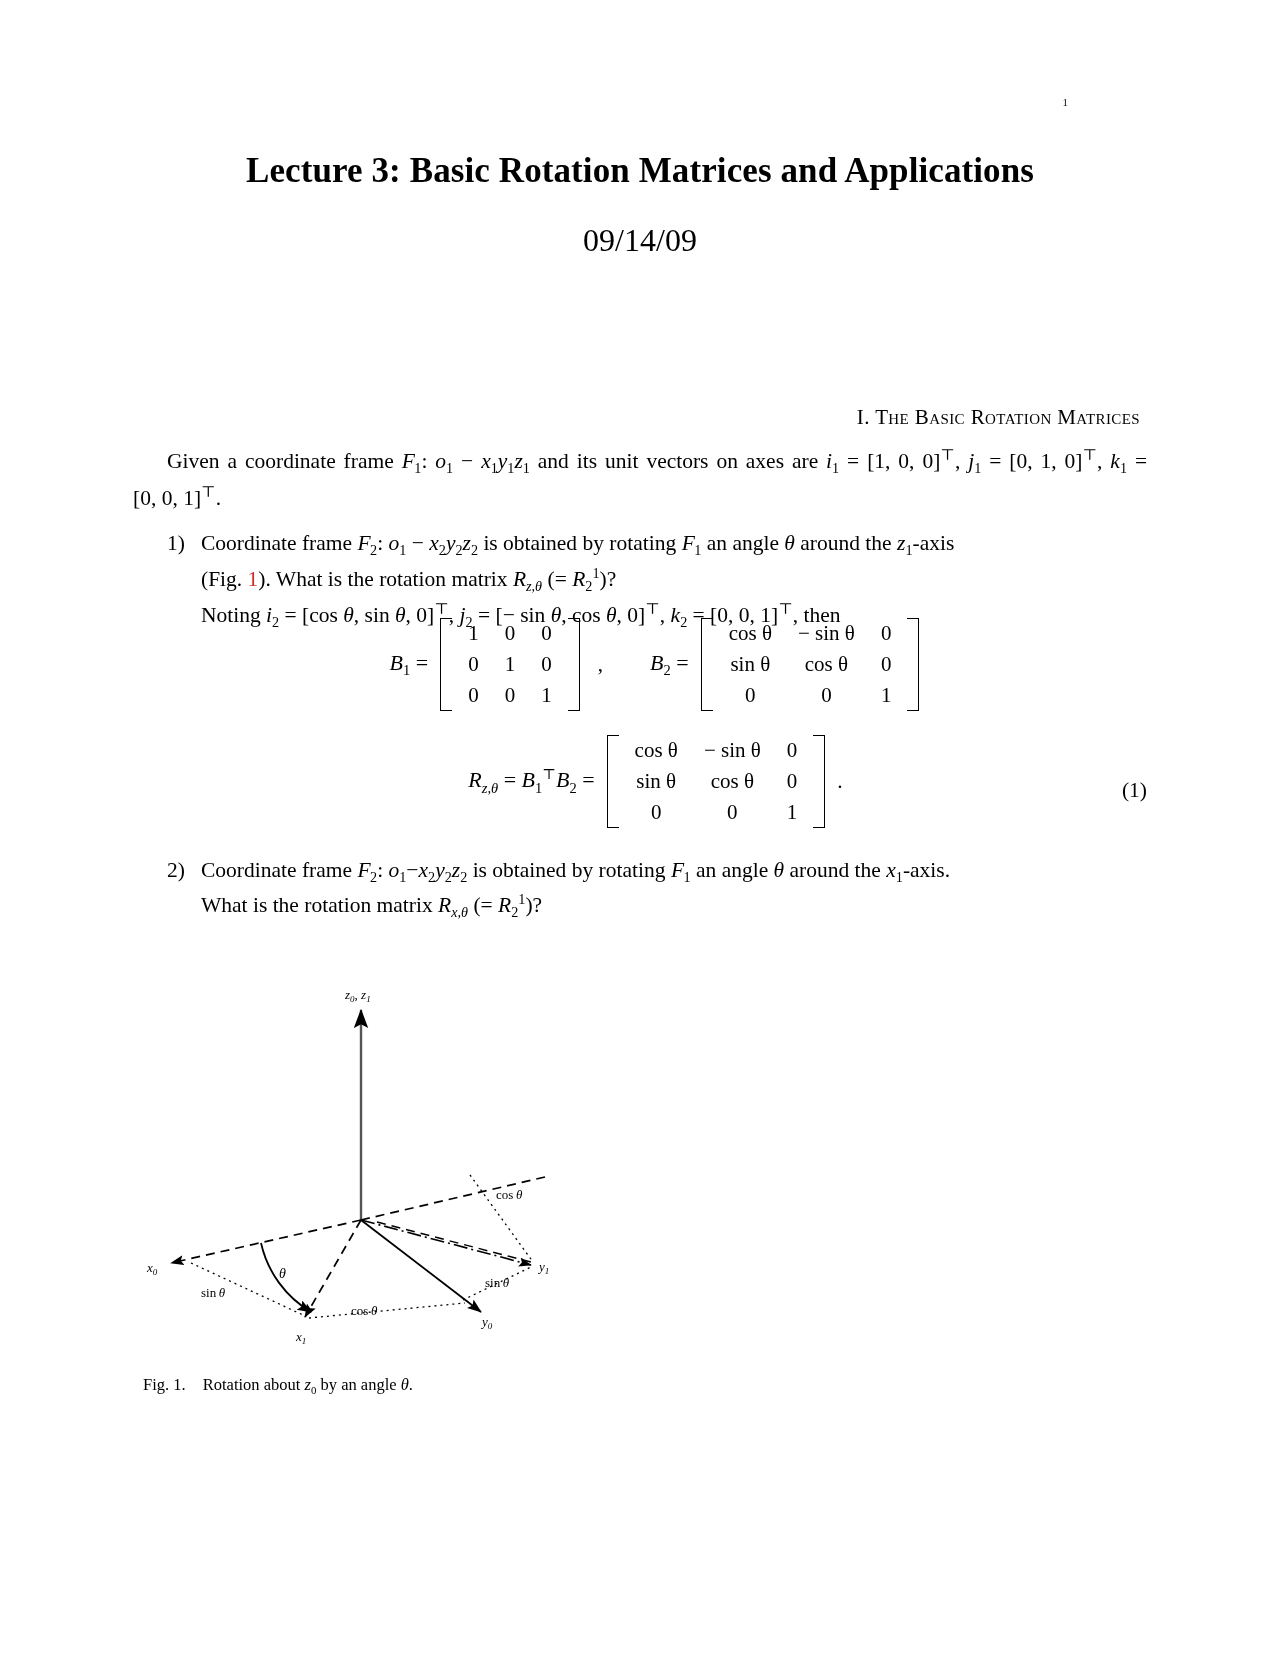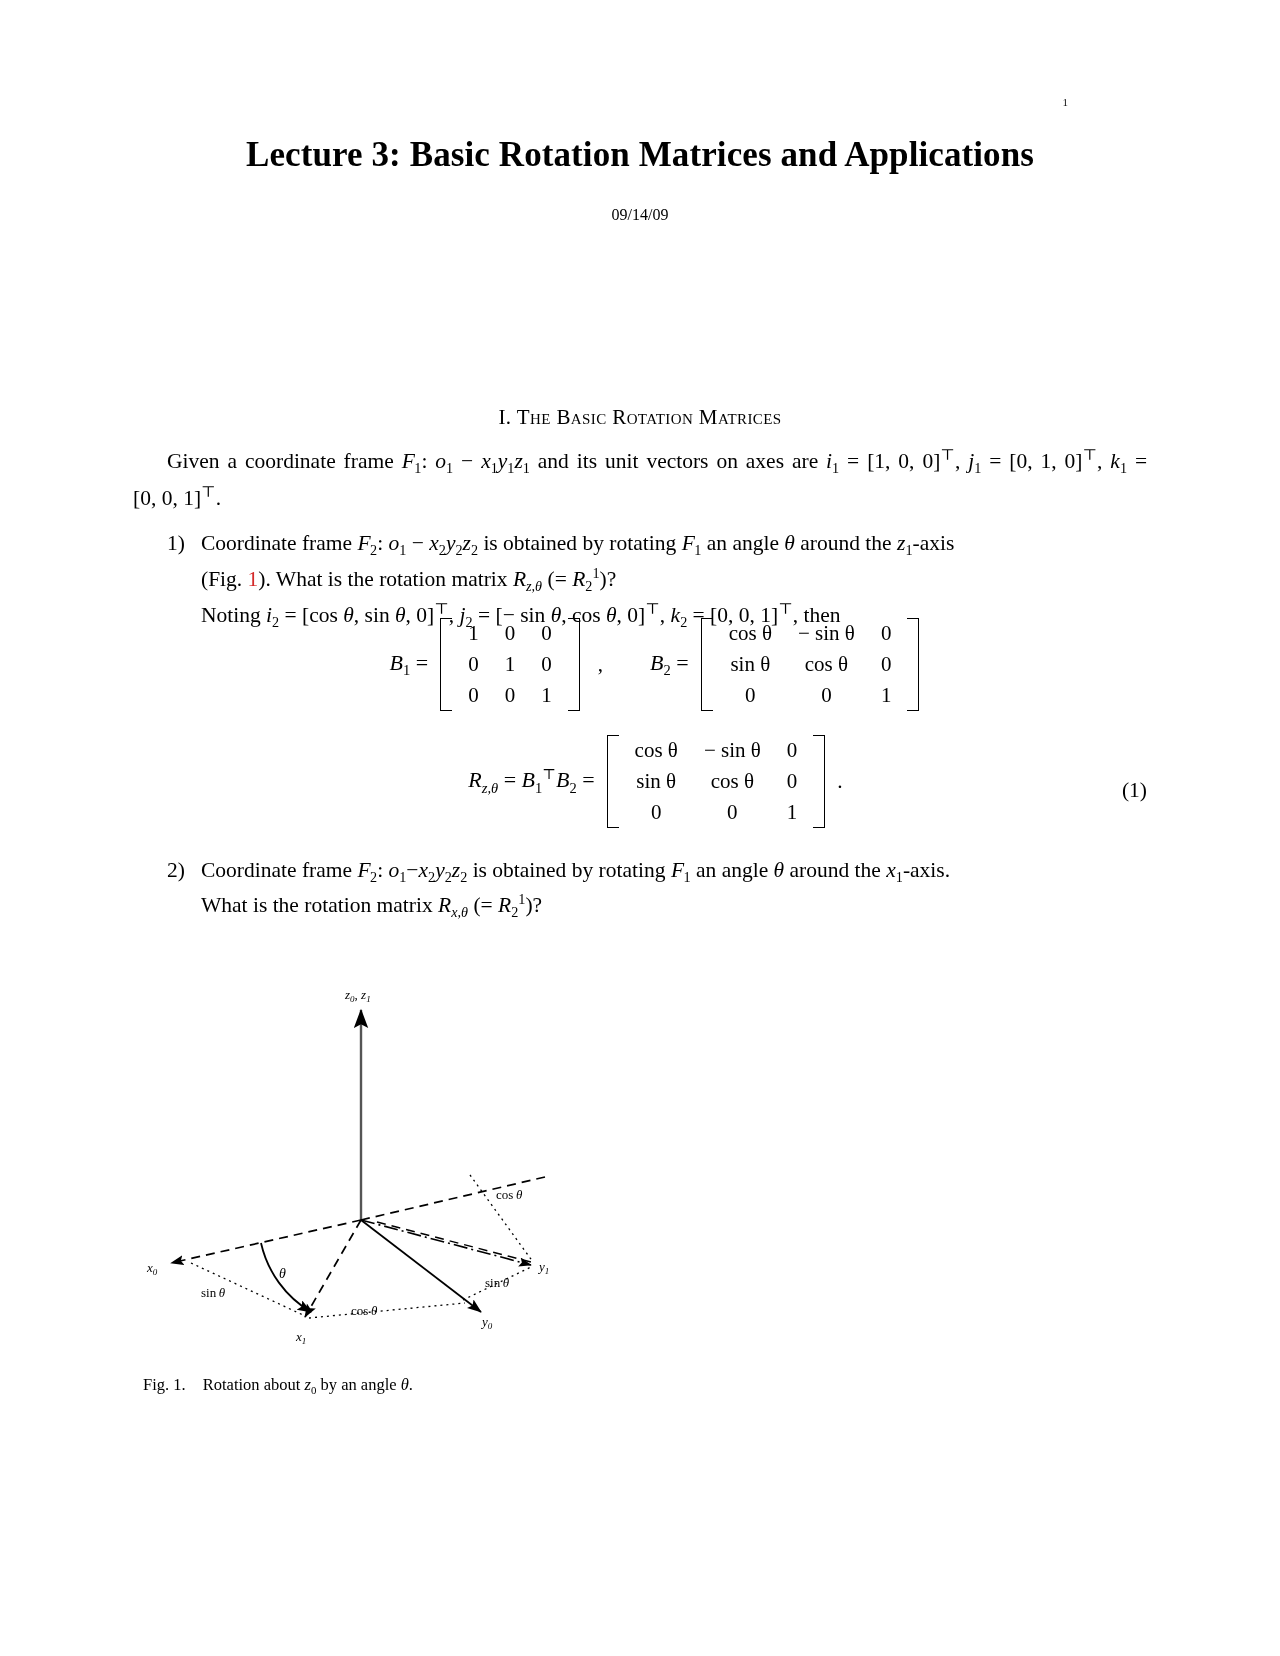--- a/index.html
+++ b/index.html
@@ -39,35 +39,35 @@
     left: 140px;
     width: 1000px;
     text-align: center;
   }
   .doc-title {
     font-family: "Liberation Serif", "DejaVu Serif", serif;
     font-weight: bold;
     font-size: 35px;
     line-height: 1.42;
     letter-spacing: 0.1px;
-    margin: 0;
+    margin: 16px;
   }
   .doc-date {
     margin-top: 26px;
-    font-size: 16px;
+    font-size: 32px;
     font-family: "Liberation Serif", serif;
   }
 
   
   .section-heading {
     position: absolute;
     top: 405px;
     left: 140px;
     width: 1000px;
-    text-align: center;
+    text-align: right;
     font-size: 21px;
     font-variant: small-caps;
     letter-spacing: 0.4px;
   }
   .section-heading .num { font-variant: normal; }
 
   
   .body-text {
     position: absolute;
     top: 443px;

